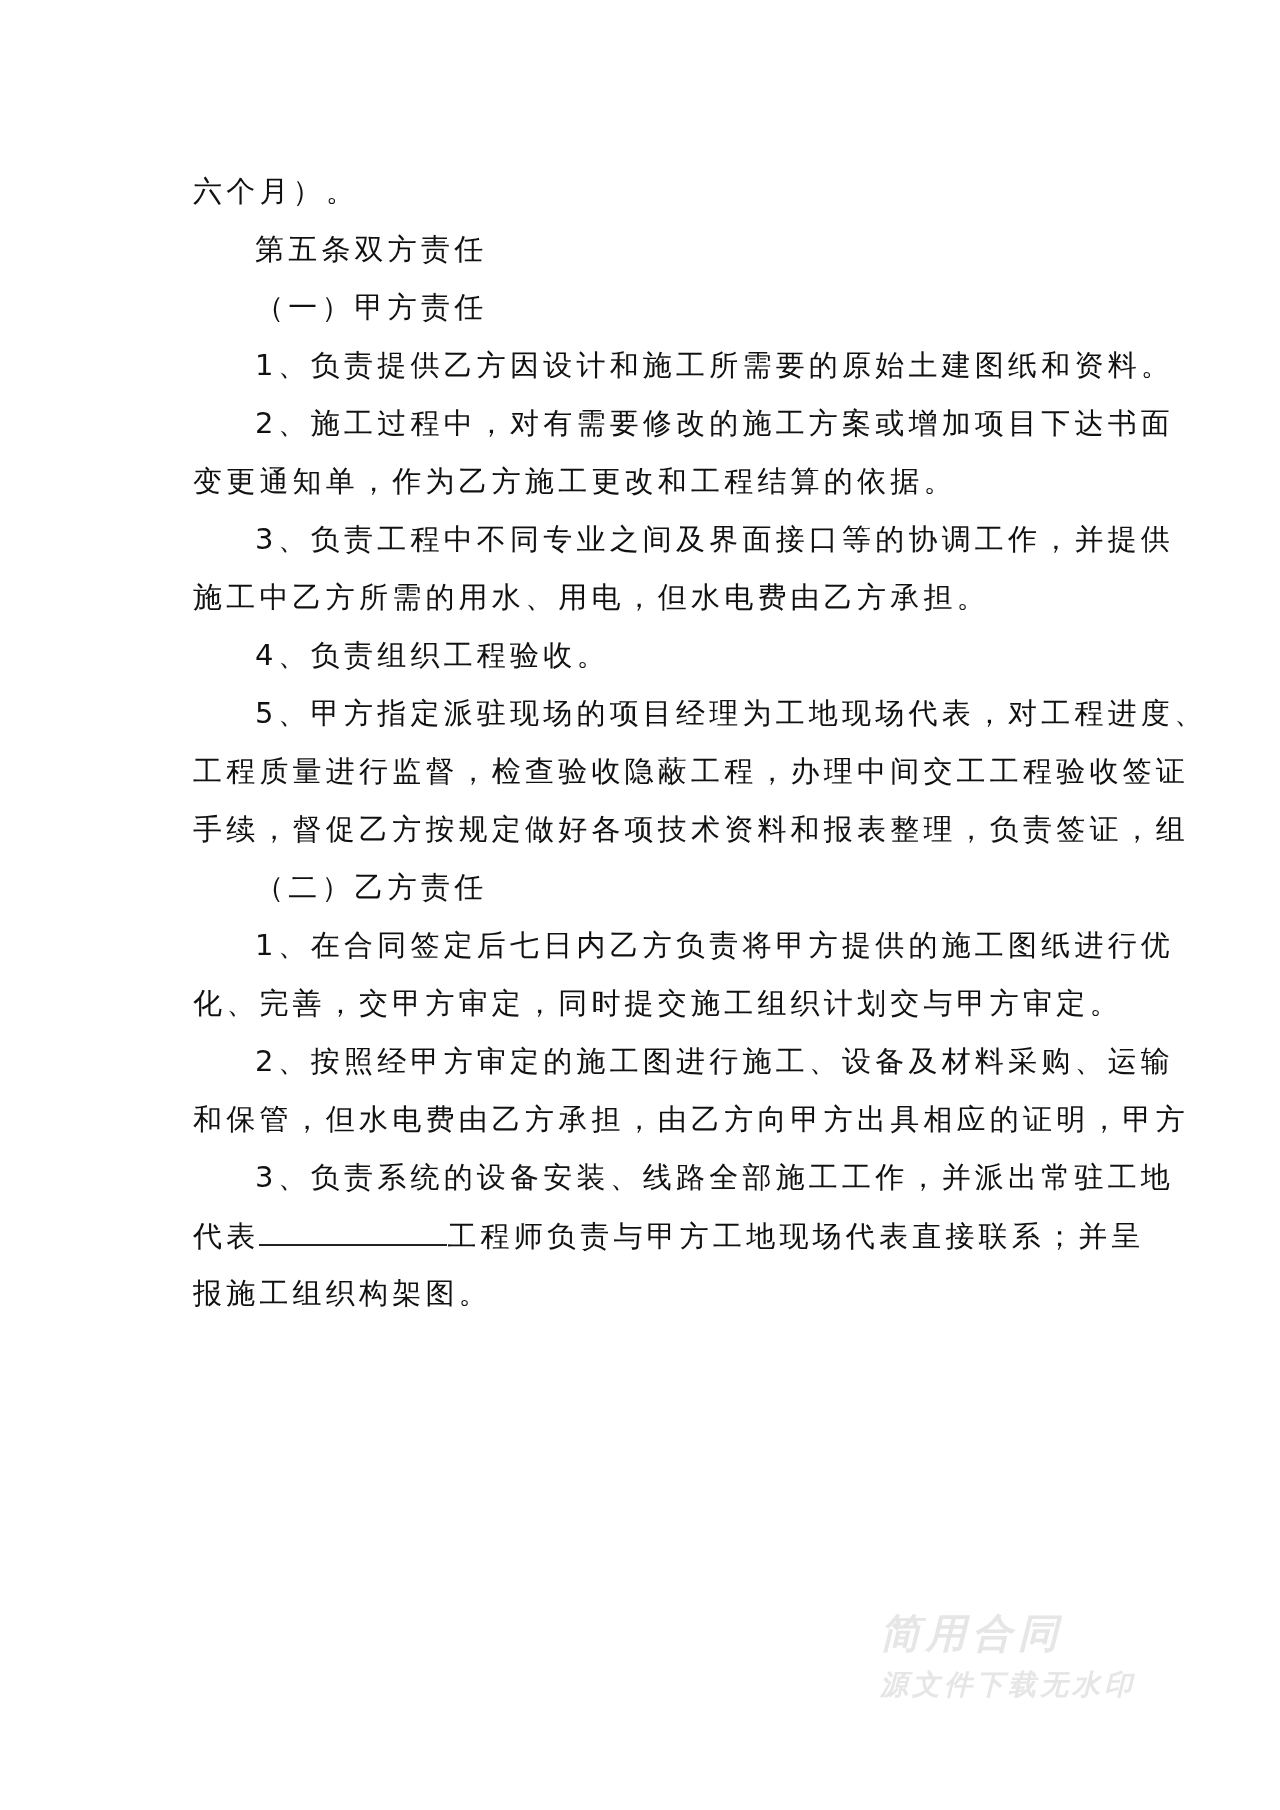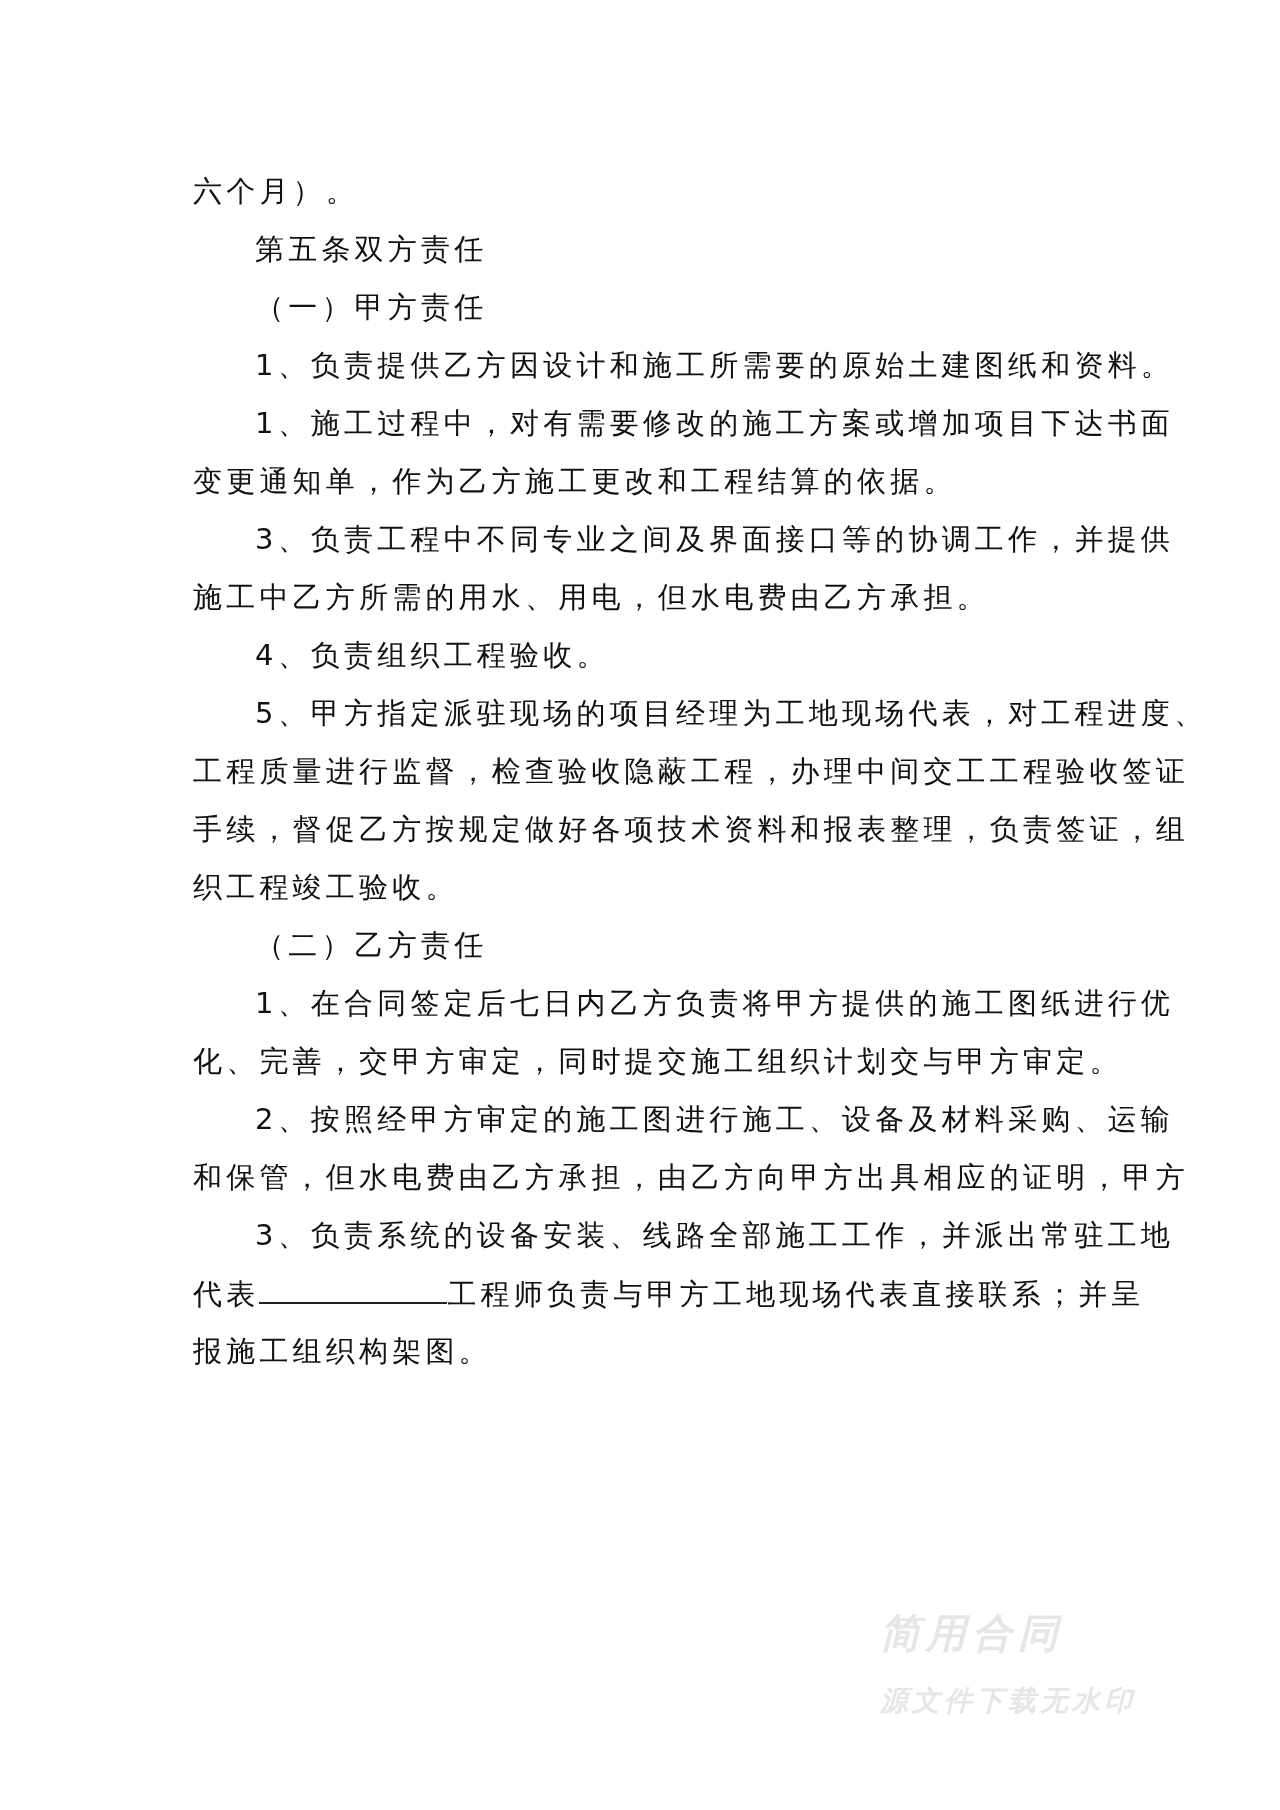--- a/index.html
+++ b/index.html
@@ -60,41 +60,40 @@
   }
   .wm-title {
     font-size: 40px;
     line-height: 64px;
     letter-spacing: 6px;
   }
   .wm-sub {
     font-size: 28px;
     line-height: 40px;
     letter-spacing: 4px;
-    margin-top: 16px;
+    margin-top: 0;
   }
 </style>
 </head>
 <body>
 
 <div class="page">
   <div class="content">
     <div class="line">六个月）。</div>
     <div class="line indent">第五条双方责任</div>
     <div class="line indent">（一）甲方责任</div>
     <div class="line indent">1、负责提供乙方因设计和施工所需要的原始土建图纸和资料。</div>
-    <div class="line indent">1、施工过程中，对有需要修改的施工方案或增加项目下达书面</div>
+    <div class="line indent">2、施工过程中，对有需要修改的施工方案或增加项目下达书面</div>
     <div class="line">变更通知单，作为乙方施工更改和工程结算的依据。</div>
     <div class="line indent">3、负责工程中不同专业之间及界面接口等的协调工作，并提供</div>
     <div class="line">施工中乙方所需的用水、用电，但水电费由乙方承担。</div>
     <div class="line indent">4、负责组织工程验收。</div>
     <div class="line indent">5、甲方指定派驻现场的项目经理为工地现场代表，对工程进度、</div>
     <div class="line">工程质量进行监督，检查验收隐蔽工程，办理中间交工工程验收签证</div>
     <div class="line">手续，督促乙方按规定做好各项技术资料和报表整理，负责签证，组</div>
-    <div class="line">织工程竣工验收。</div>
     <div class="line indent">（二）乙方责任</div>
     <div class="line indent">1、在合同签定后七日内乙方负责将甲方提供的施工图纸进行优</div>
     <div class="line">化、完善，交甲方审定，同时提交施工组织计划交与甲方审定。</div>
     <div class="line indent">2、按照经甲方审定的施工图进行施工、设备及材料采购、运输</div>
     <div class="line">和保管，但水电费由乙方承担，由乙方向甲方出具相应的证明，甲方</div>
     <div class="line indent">3、负责系统的设备安装、线路全部施工工作，并派出常驻工地</div>
     <div class="line">
       <span>代表</span><span class="blank"></span><span>工程师负责与甲方工地现场代表直接联系；并呈</span>
     </div>
     <div class="line">报施工组织构架图。</div>

